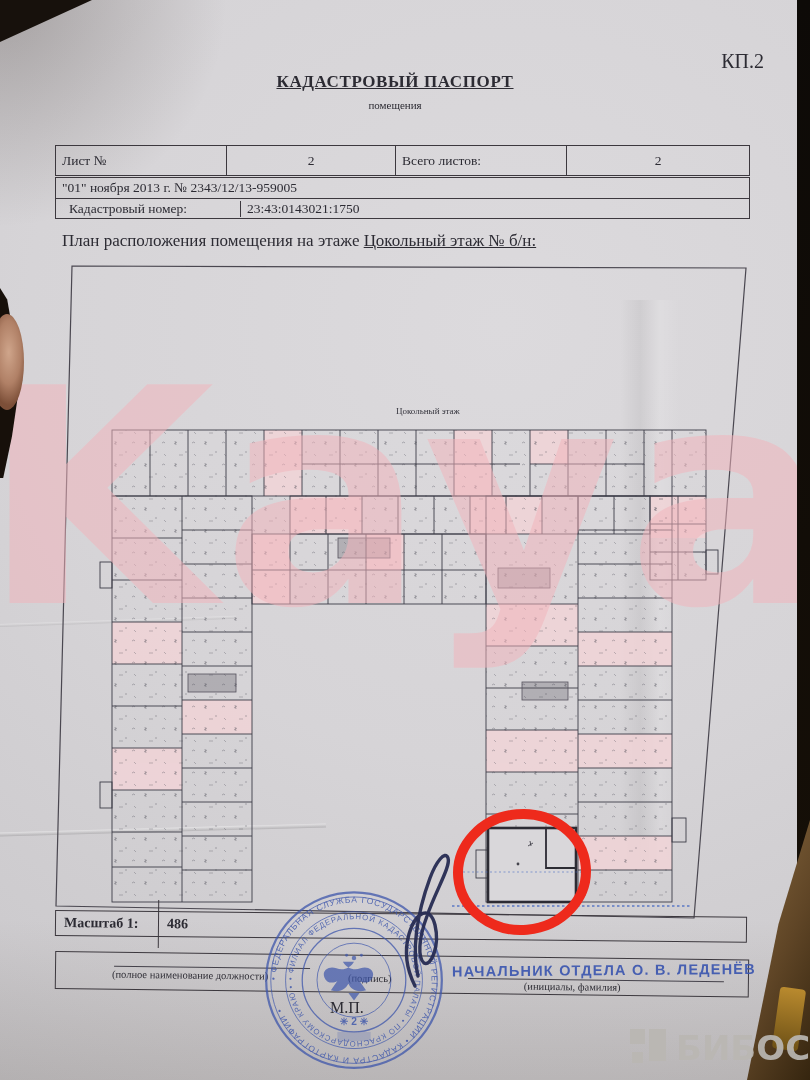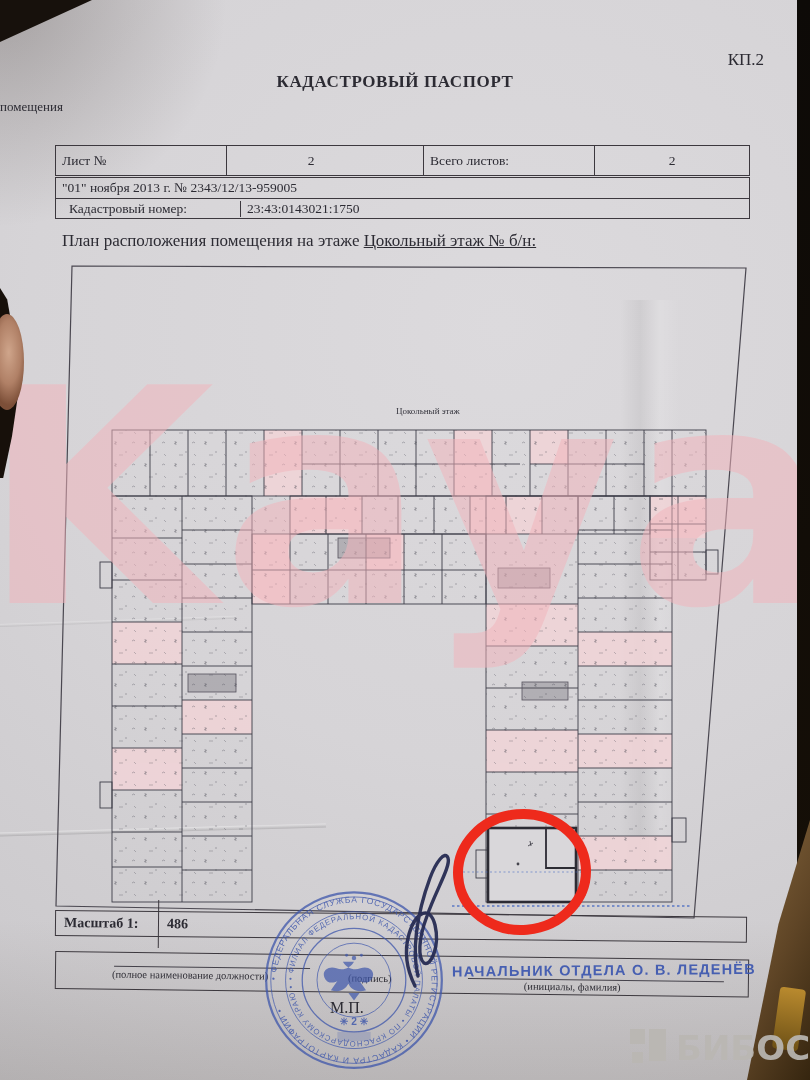--- a/index.html
+++ b/index.html
@@ -14,32 +14,32 @@
   .shade-bottom{position:absolute;left:0;bottom:0;width:100%;height:160px;
     background:linear-gradient(rgba(80,70,60,0), rgba(80,70,60,.16));}
   .crease1{position:absolute;left:-4px;top:828px;width:330px;height:4px;transform:rotate(-1.6deg);
     background:linear-gradient(#ffffff66,#00000022);}
   .crease2{position:absolute;left:-4px;top:620px;width:240px;height:3px;transform:rotate(-2deg);
     background:linear-gradient(#ffffff44,#00000014);}
   .crease3{position:absolute;left:620px;top:300px;width:60px;height:560px;
     background:linear-gradient(90deg,rgba(0,0,0,0),rgba(0,0,0,.05),rgba(255,255,255,.12),rgba(0,0,0,0));}
 
   .content{position:absolute;inset:0;z-index:10;}
-  .kp-code{position:absolute;right:46px;top:50px;font-size:17px;}
+  .kp-code{position:absolute;right:46px;top:50px;font-size:20px;}
   .title{position:absolute;left:0;top:72px;width:790px;text-align:center;
-    font-size:17px;font-weight:bold;letter-spacing:.6px;}
-  .subtitle{position:absolute;left:0;top:99px;width:790px;text-align:left;font-size:13px;}
+    font-size:17px;font-weight:bold;letter-spacing:.6px;text-decoration:underline;}
+  .subtitle{position:absolute;left:0;top:99px;width:790px;text-align:center;font-size:11px;}
   .note{position:absolute;left:0;top:115px;width:790px;text-align:center;font-size:12px;}
 
   .tbl{position:absolute;border:1.6px solid #3c383e;box-sizing:border-box;font-size:13.5px;}
   .sheet-tbl{left:55px;top:145px;width:695px;height:31px;display:flex;}
   .sheet-tbl .cell{box-sizing:border-box;height:100%;display:flex;align-items:center;padding:0 6px;}
   .c1{width:170px;}
   .c2{width:169px;border-left:1.4px solid #3c383e;justify-content:center;}
-  .c3{width:171px;border-left:1.4px solid #3c383e;margin-left:28px;}
+  .c3{width:171px;border-left:1.4px solid #3c383e;}
   .c4{flex:1;border-left:1.4px solid #3c383e;justify-content:center;}
 
   .doc-tbl{left:55px;top:177px;width:695px;height:42px;}
   .doc-row1{box-sizing:border-box;height:21px;border-bottom:1.4px solid #3c383e;
     display:flex;align-items:center;padding:0 6px;}
   .doc-row2{box-sizing:border-box;height:19px;display:flex;align-items:center;}
   .doc-row2 .lab{width:177px;padding:0 6px;box-sizing:border-box;margin-left:7px;}
   .doc-row2 .val{flex:1;border-left:1.4px solid #3c383e;padding:0 6px;}
 
   .plan-line{position:absolute;left:62px;top:231px;font-size:17px;}

